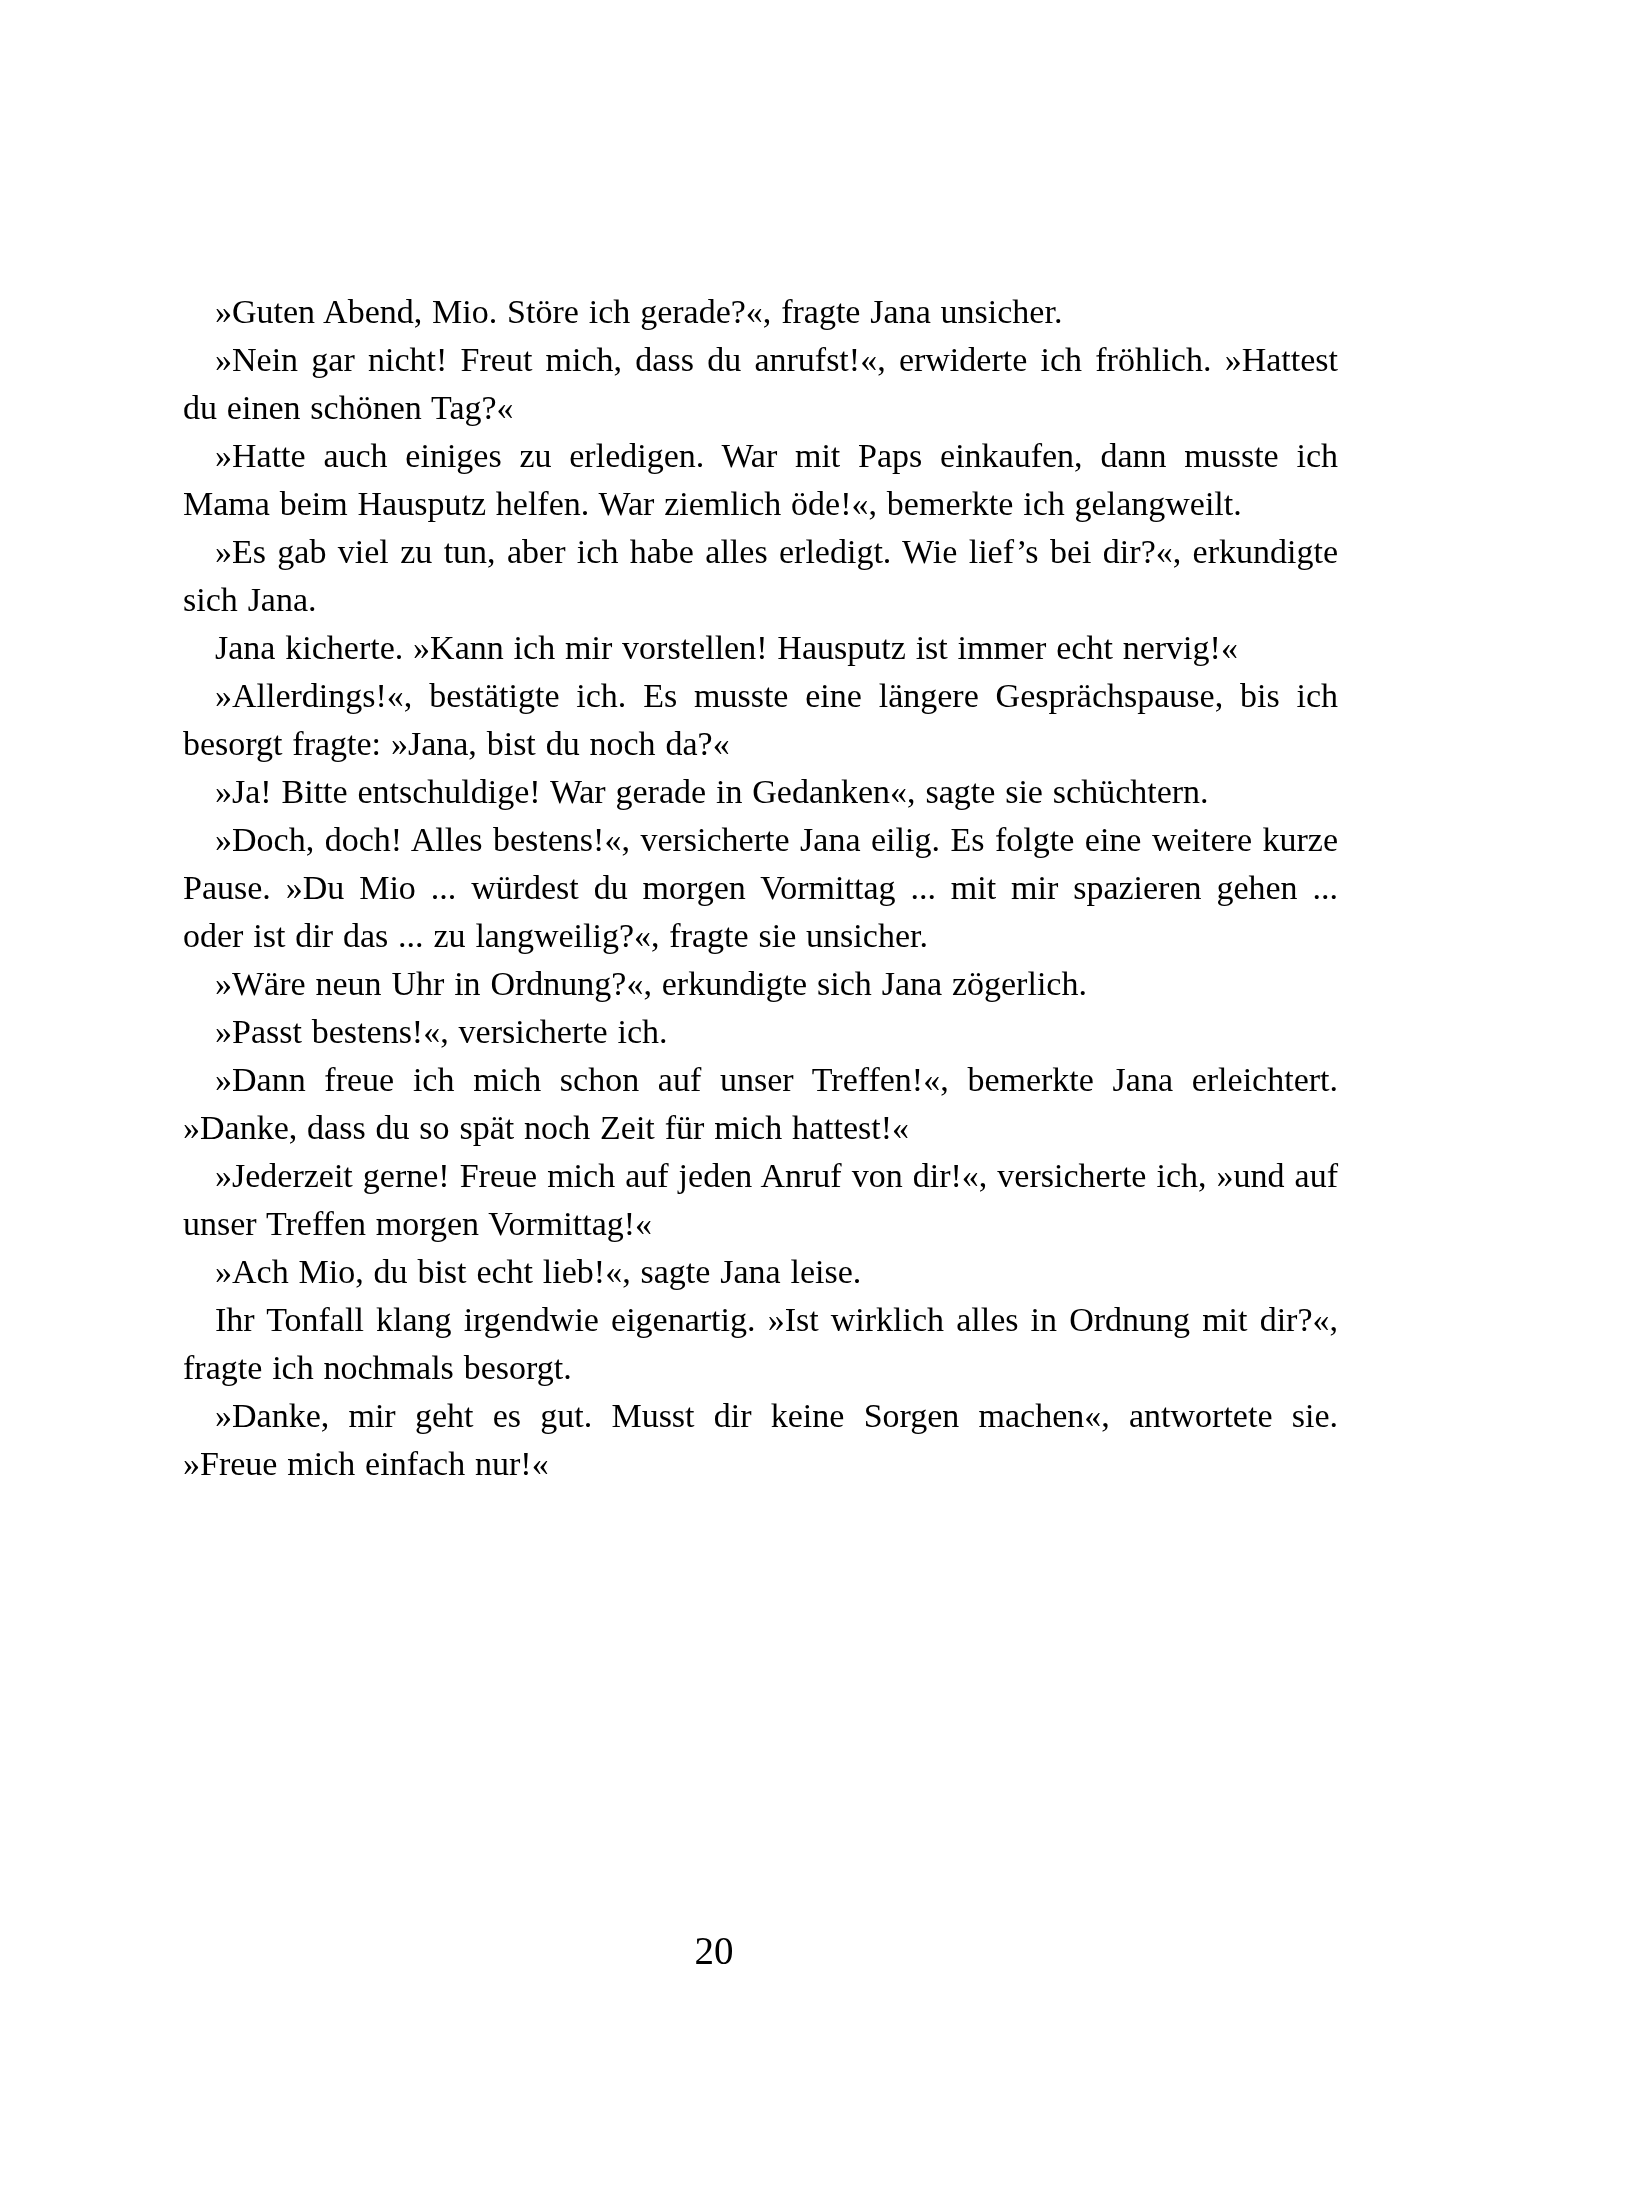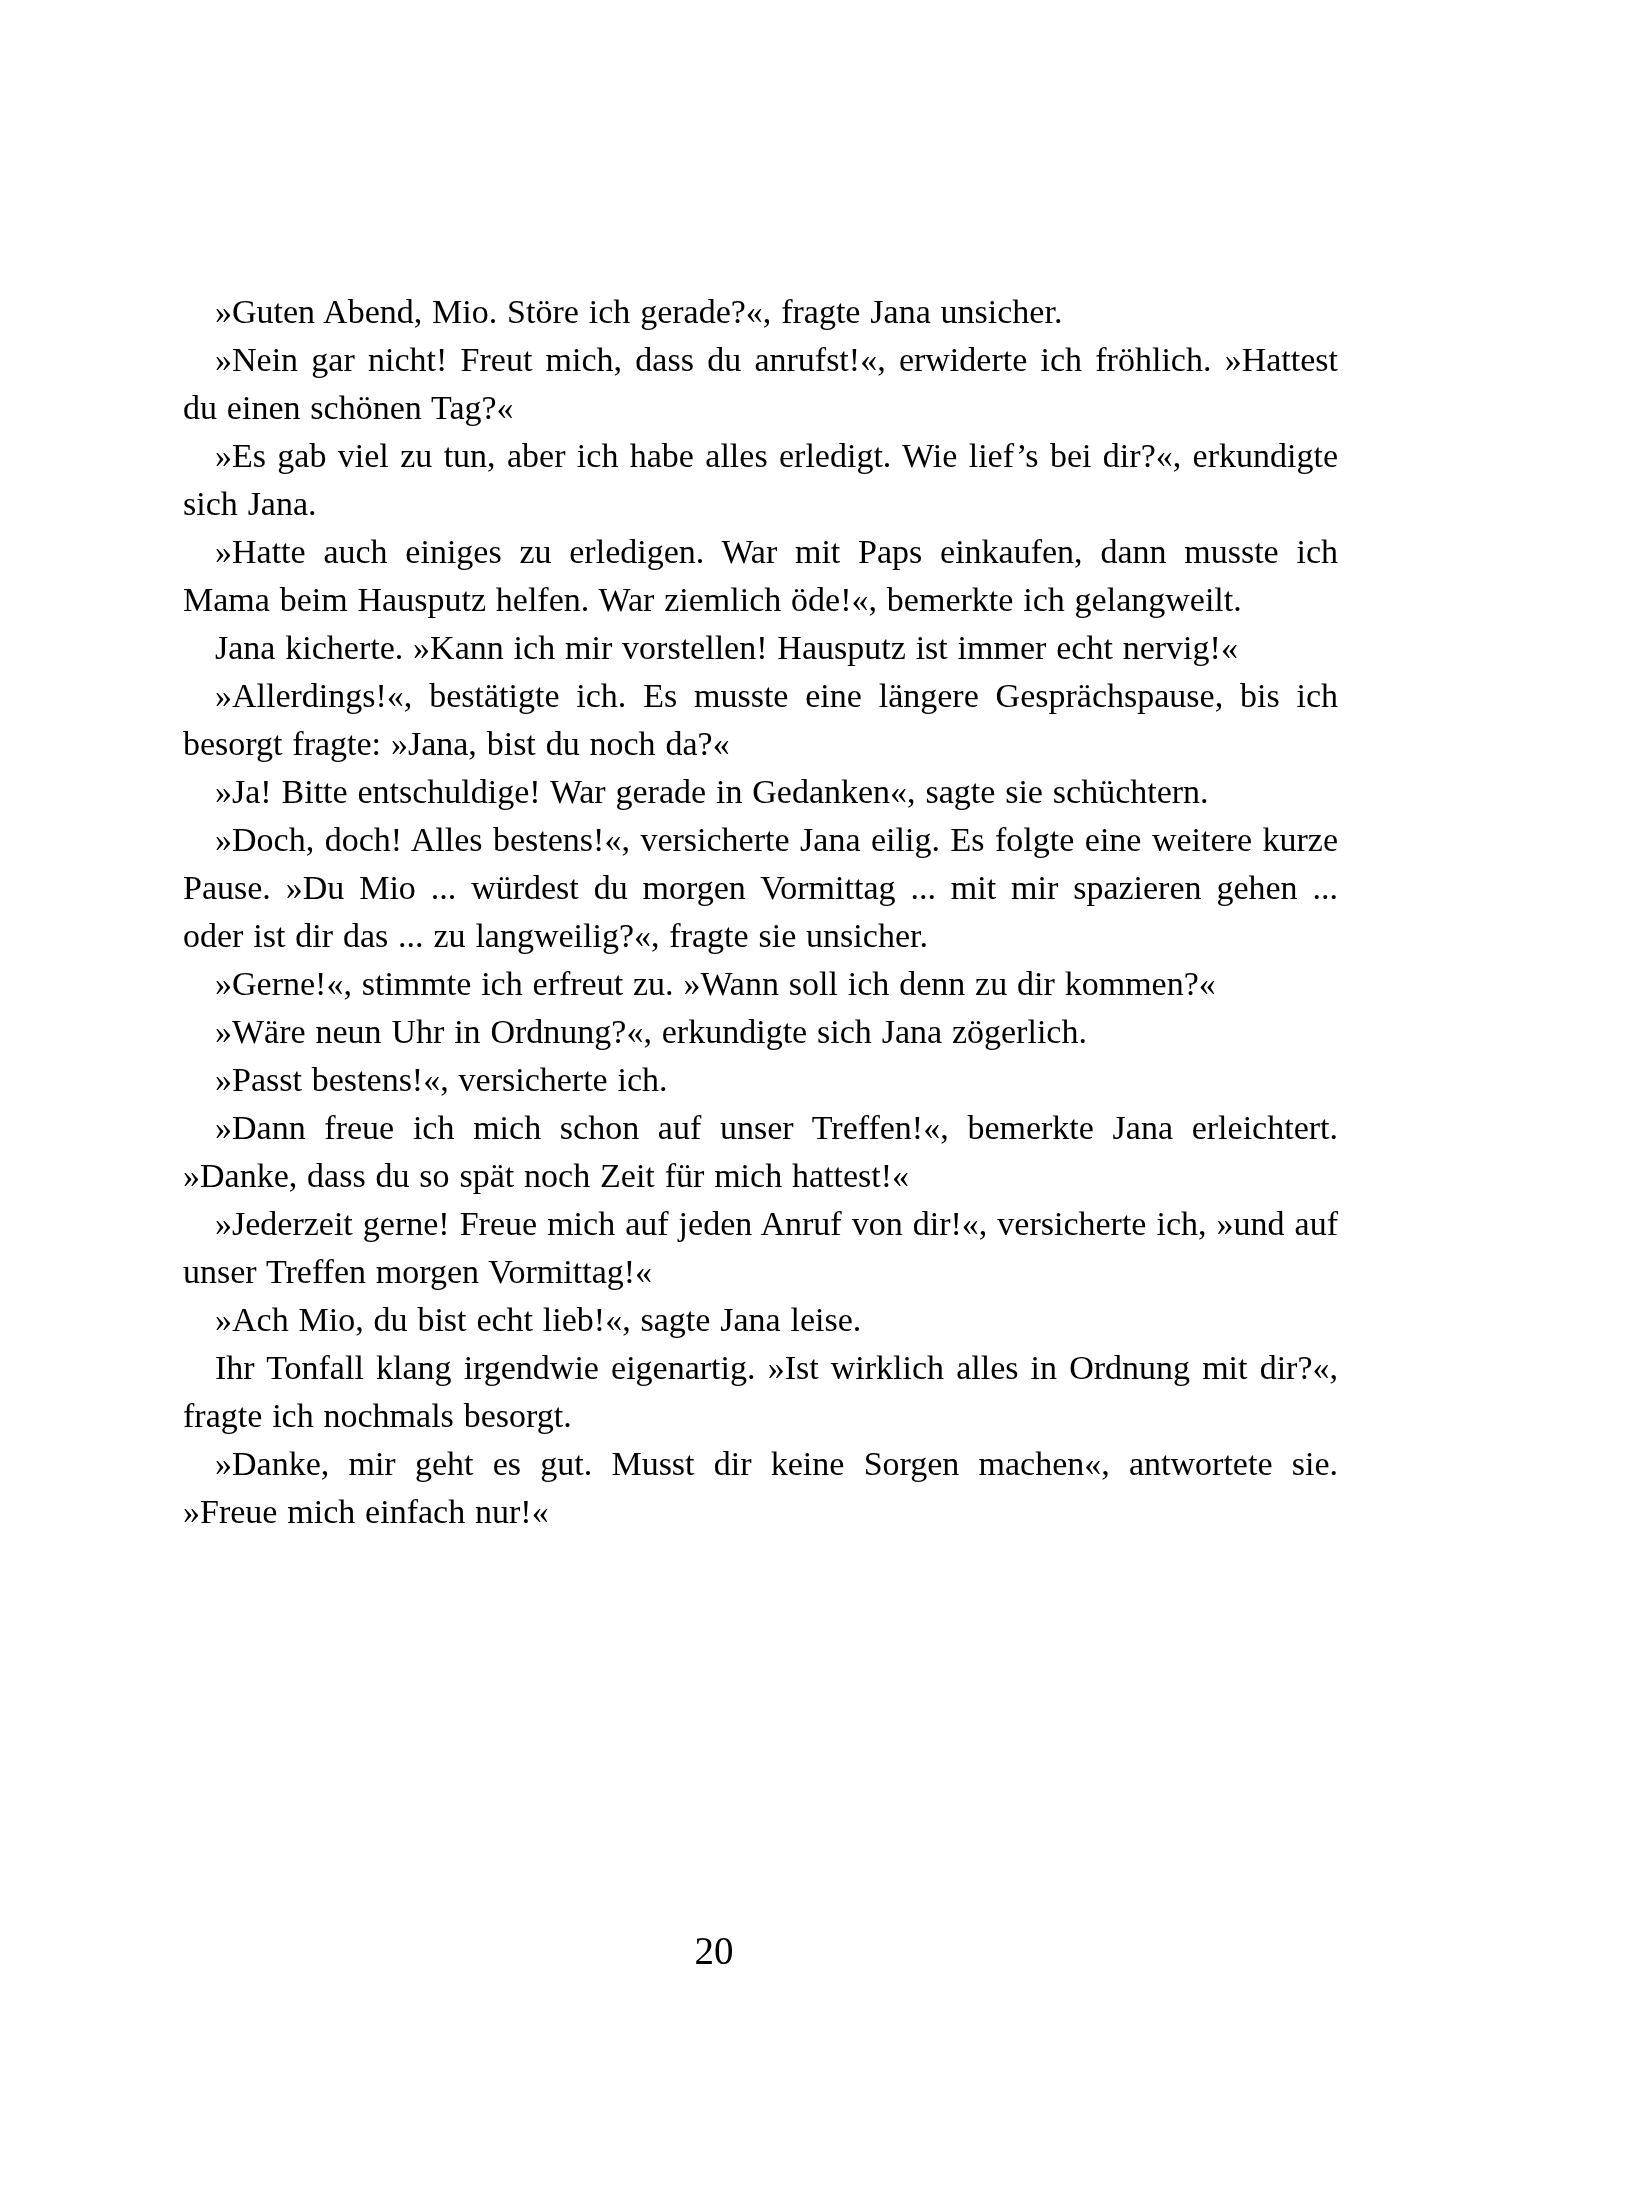--- a/index.html
+++ b/index.html
@@ -48,27 +48,26 @@
   }
 </style>
 </head>
 <body>
 
 <div class="book-page">
 
   <div class="text-block">
       <p>»Guten Abend, Mio. Störe ich gerade?«, fragte Jana unsicher.</p>
       <p>»Nein gar nicht! Freut mich, dass du anrufst!«, erwiderte ich fröhlich. »Hattest du einen schönen Tag?«</p>
+      <p>»Hatte auch einiges zu erledigen. War mit Paps einkaufen, dann musste ich Mama beim Hausputz helfen. War ziemlich öde!«, bemerkte ich gelangweilt.</p>
       <p>»Es gab viel zu tun, aber ich habe alles erledigt. Wie lief’s bei dir?«, erkundigte sich Jana.</p>
-      <p>»Hatte auch einiges zu erledigen. War mit Paps einkaufen, dann musste ich Mama beim Hausputz helfen. War ziemlich öde!«, bemerkte ich gelangweilt.</p>
       <p>Jana kicherte. »Kann ich mir vorstellen! Hausputz ist immer echt nervig!«</p>
       <p>»Allerdings!«, bestätigte ich. Es musste eine längere Gesprächs­pause, bis ich besorgt fragte: »Jana, bist du noch da?«</p>
       <p>»Ja! Bitte entschuldige! War gerade in Gedanken«, sagte sie schüchtern.</p>
       <p>»Doch, doch! Alles bestens!«, versicherte Jana eilig. Es folgte eine weitere kurze Pause. »Du Mio ... würdest du morgen Vormittag ... mit mir spazieren gehen ... oder ist dir das ... zu langweilig?«, fragte sie unsicher.</p>
-      <p>»Gerne!«, stimmte ich erfreut zu. »Wann soll ich denn zu dir kommen?«</p>
       <p>»Wäre neun Uhr in Ordnung?«, erkundigte sich Jana zögerlich.</p>
       <p>»Passt bestens!«, versicherte ich.</p>
       <p>»Dann freue ich mich schon auf unser Treffen!«, bemerkte Jana erleichtert. »Danke, dass du so spät noch Zeit für mich hattest!«</p>
       <p>»Jederzeit gerne! Freue mich auf jeden Anruf von dir!«, versicherte ich, »und auf unser Treffen morgen Vormittag!«</p>
       <p>»Ach Mio, du bist echt lieb!«, sagte Jana leise.</p>
       <p>Ihr Tonfall klang irgendwie eigenartig. »Ist wirklich alles in Ordnung mit dir?«, fragte ich nochmals besorgt.</p>
       <p>»Danke, mir geht es gut. Musst dir keine Sorgen machen«, antwortete sie. »Freue mich einfach nur!«</p>
     </div>
 
   <div class="page-number">20</div>

